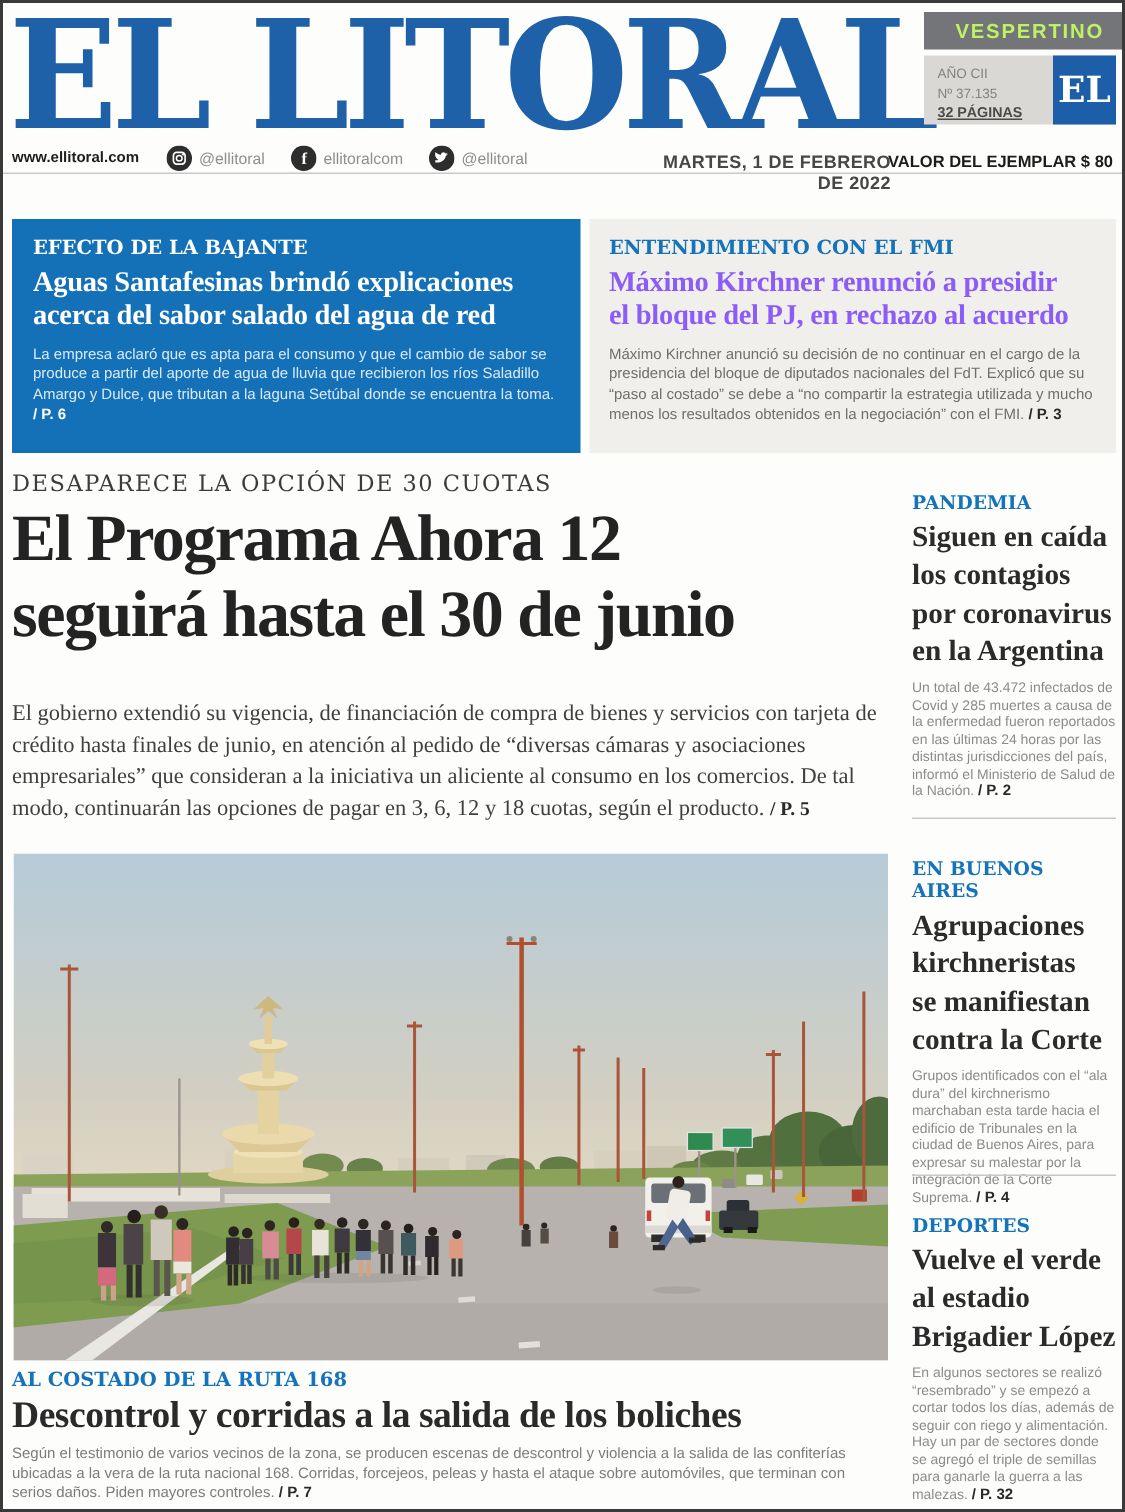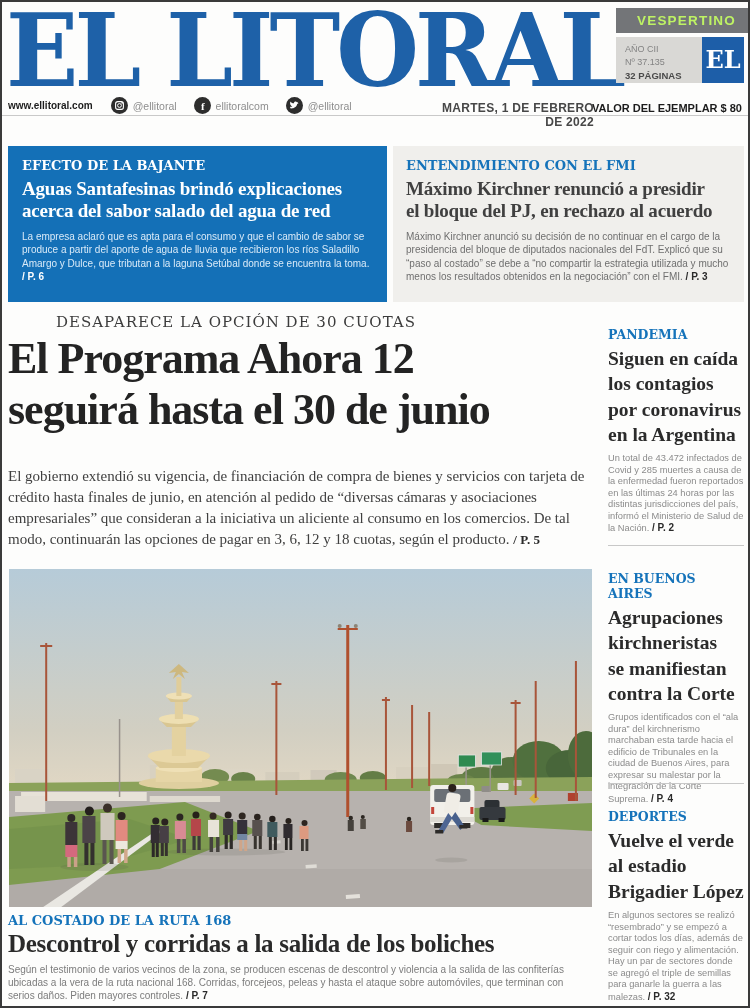--- a/index.html
+++ b/index.html
@@ -19,21 +19,21 @@
   }
   .badge-vespertino {
     left:614px; top:6px; width:141px; height:25px; background:#737578;
     color:#bef264; font-weight:bold; font-size:13.5px; letter-spacing:1.2px;
     text-align:center; line-height:25px;
   }
   .info-box {
     left:614px; top:35px; width:128px; height:46px; background:#d9d8d5;
     padding:6px 0 0 9px; color:#838383; font-size:9px; line-height:1.45;
   }
-  .info-box .pages { font-weight:bold; color:#4a4a4a; font-size:9.5px; }
+  .info-box .pages { font-weight:bold; color:#4a4a4a; font-size:9.5px;text-decoration:underline; }
   .el-box {
     right:0; top:0; width:42px; height:46px; background:#1d5ea8;
     color:#fff; font-family:"DejaVu Serif", serif; font-weight:bold;
     font-size:24px; text-align:center; line-height:46px;
   }
   .social-row { left:6px; top:95px; display:flex; align-items:center; }
   .site { font-weight:bold; font-size:10px; color:#1d1d1d; margin-right:18px; }
   .soc { display:flex; align-items:center; margin-right:17px; }
   .soc svg { display:block; margin-right:5px; }
   .handle { font-size:10.5px; color:#8e8e8e; }
@@ -47,31 +47,31 @@
   .box-blue { left:6px;   width:379px; background:#1470b7; }
   .box-gray { left:391px; width:351px; background:#f0efec; padding:12px 13px; }
   .kicker { font-family:"DejaVu Serif", serif; font-weight:bold; font-size:13px; }
   .kicker.white { color:#fff; }
   .kicker.blue  { color:#1573ba; }
   .box-headline {
     margin-top:5px; font-family:"Liberation Serif", serif; font-weight:bold;
     font-size:19px; line-height:1.18; letter-spacing:-.2px;
   }
   .box-blue .box-headline { color:#fff; }
-  .box-gray .box-headline { color:#404040; }
+  .box-gray .box-headline { color:#8b5cf6; }
   .box-body { margin-top:7px; font-size:10px; line-height:1.34; }
   .box-blue .box-body { color:#d9eaf8; }
   .box-gray .box-body { color:#6f6f6f; }
   .pref { font-weight:bold; }
   .box-blue .pref { color:#fff; }
   .box-gray .pref, .dark-pref { color:#2a2a2a; }
 
   
   .main-kicker { left:6px; top:311px; font-family:"DejaVu Serif", serif;
-    font-size:15px; letter-spacing:1px; color:#3c3c3c;margin-left:48px; }
+    font-size:15px; letter-spacing:1px; color:#3c3c3c; }
   .main-headline { left:6px; top:331px; width:586px;
     font-family:"Liberation Serif", serif; font-weight:bold;
     font-size:44px; line-height:1.16; letter-spacing:-1px; color:#232323; }
   .main-lead { left:6px; top:464px; width:584px;
     font-family:"Liberation Serif", serif; font-size:15px; line-height:1.4; color:#3f3f3f; }
   .main-lead .pref { font-size:13px; }
 
   
   .photo { left:7px; top:567px; width:583px; height:338px; }
   .photo svg { width:100%; height:100%; display:block; }

